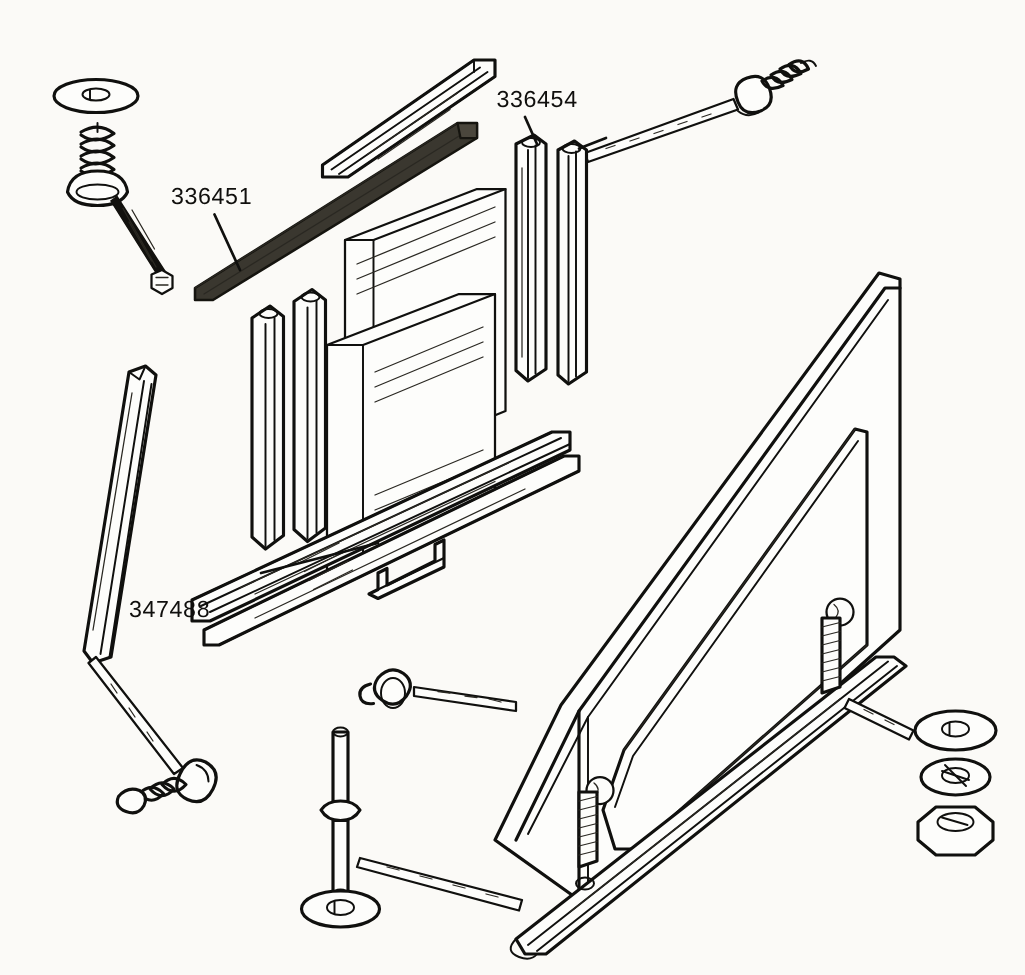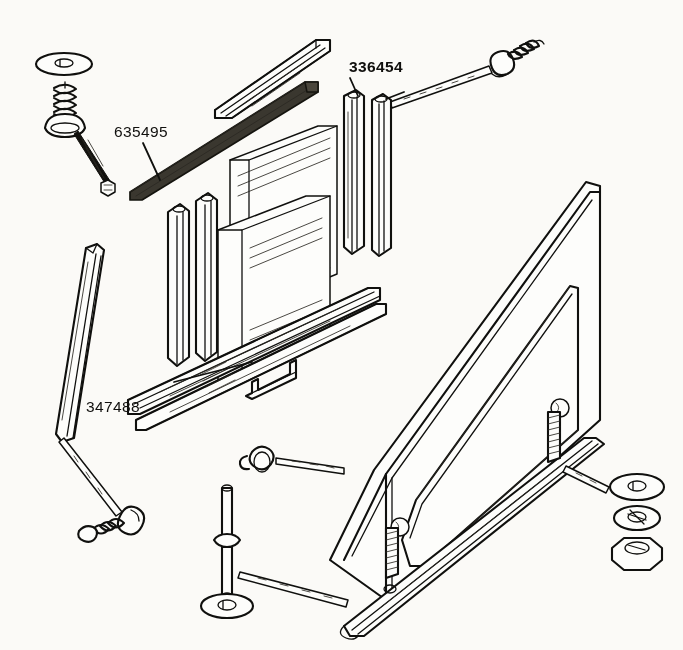--- a/index.html
+++ b/index.html
@@ -84,21 +84,21 @@
   .part-label {
     position: absolute;
     font-family: "Liberation Sans", sans-serif;
     font-size: 15.5px;
     letter-spacing: 0.4px;
     color: #100f0d;
     white-space: nowrap;
     line-height: 1;
   }
   #label-336451 { left: 114px; top: 124px; }
-  #label-336454 { left: 349px; top: 59px; font-weight: bold; }
+  #label-336454 { left: 331px; top: 59px; }
   #label-347488 { left: 86px;  top: 371px; margin-top: 28px; }
 </style>
 </head>
 <body>
 
 <div id="diagram-page">
 
   <svg id="diagram-svg" viewBox="0 0 683 650">
 
     <g>
@@ -374,19 +374,19 @@
       <path class="ln-hair" d="M280 584 L288 586"></path>
       <path class="ln-hair" d="M302 590 L310 592"></path>
       <path class="ln-hair" d="M324 596 L332 598"></path>
     </g>
 
     <path class="leader" d="M143 143 L160 180"></path>
     <path class="leader" d="M174 382 L252 362"></path>
 
   </svg>
 
-  <div class="part-label" id="label-336451">635495</div>
+  <div class="part-label" id="label-336451">336451</div>
 
   <div class="part-label" id="label-336454">336454</div>
 
   <div class="part-label" id="label-347488">347488</div>
 
 </div>
 
 </body></html>

